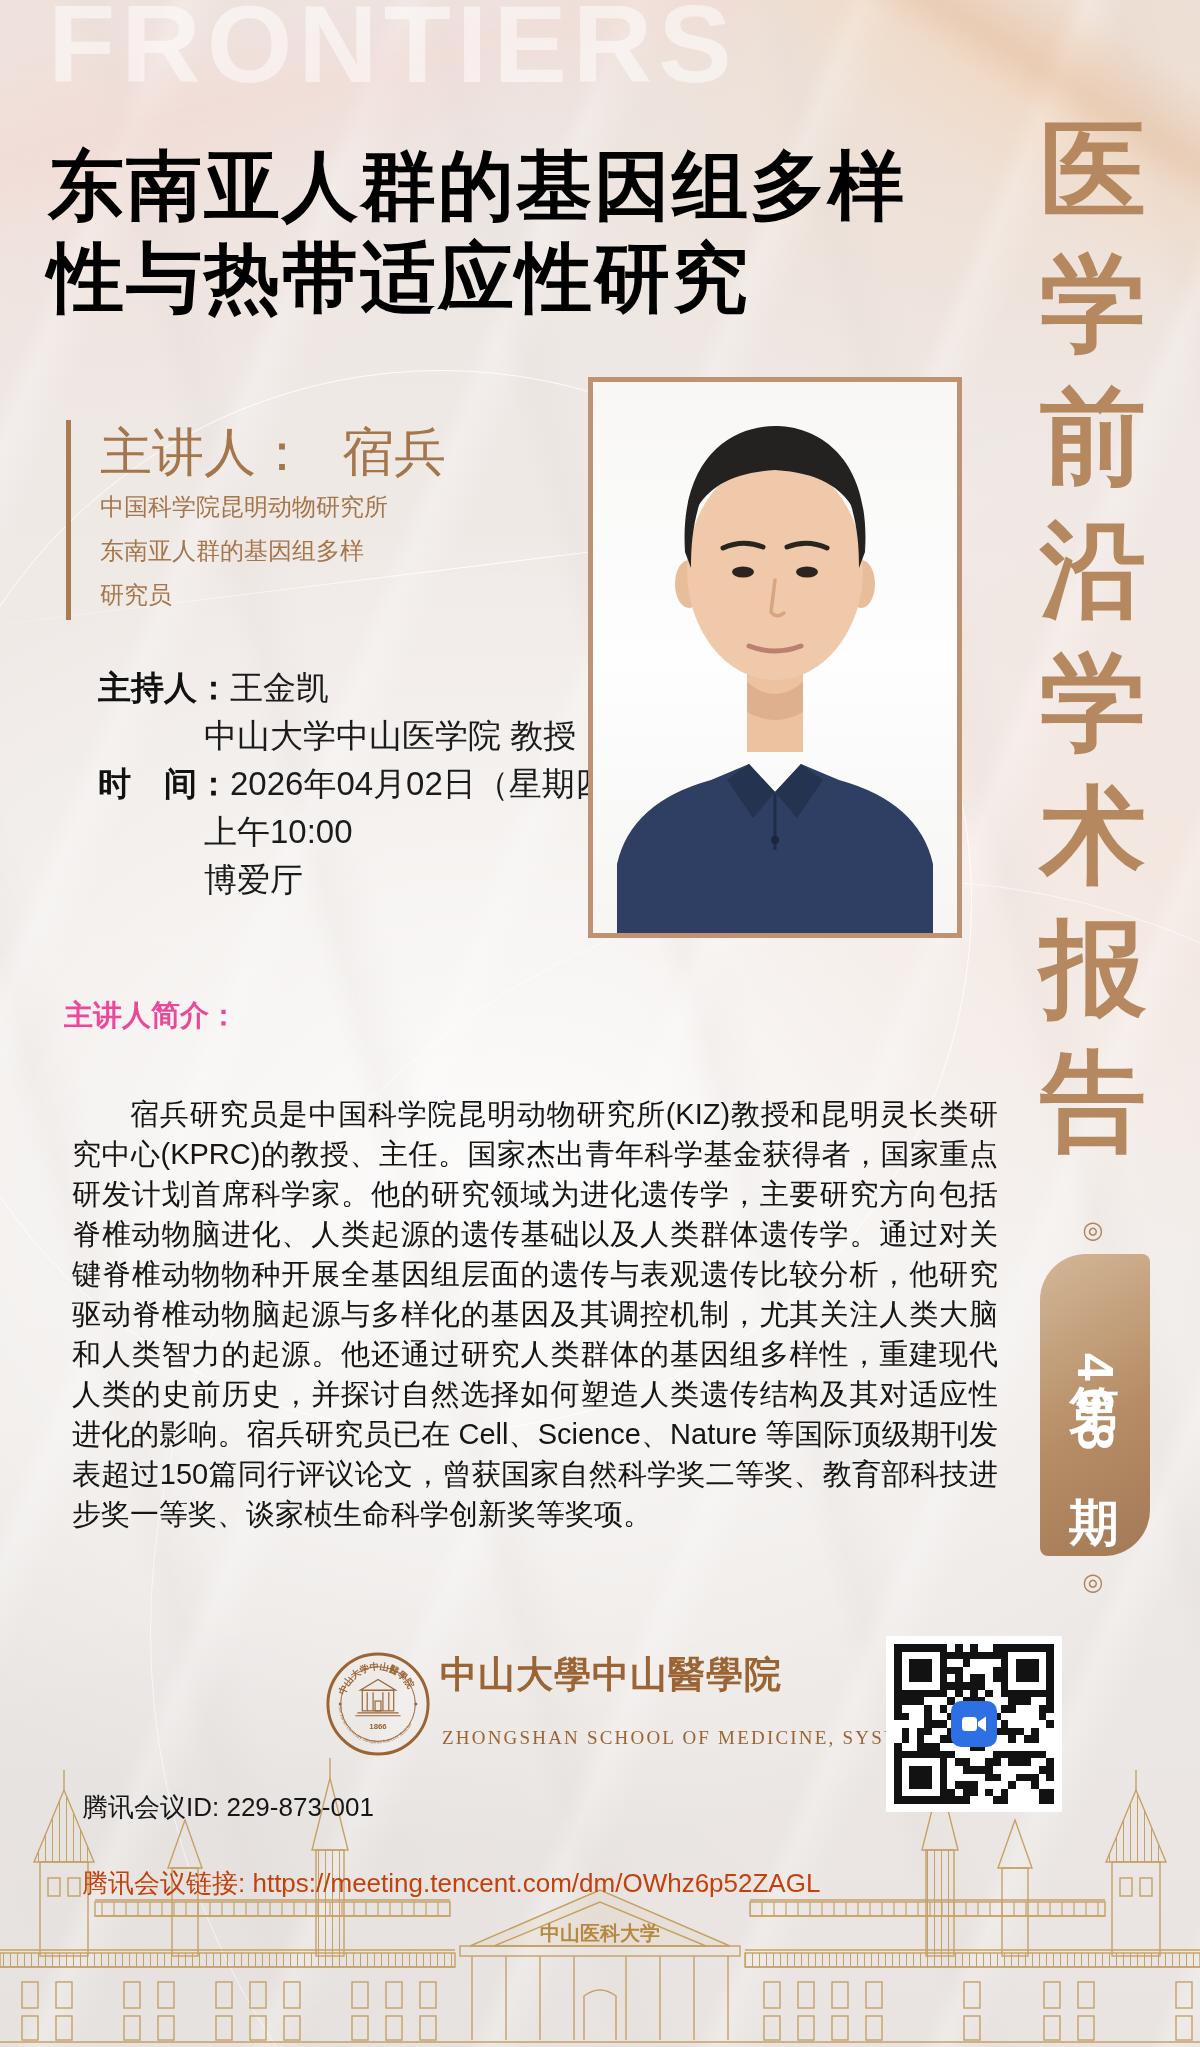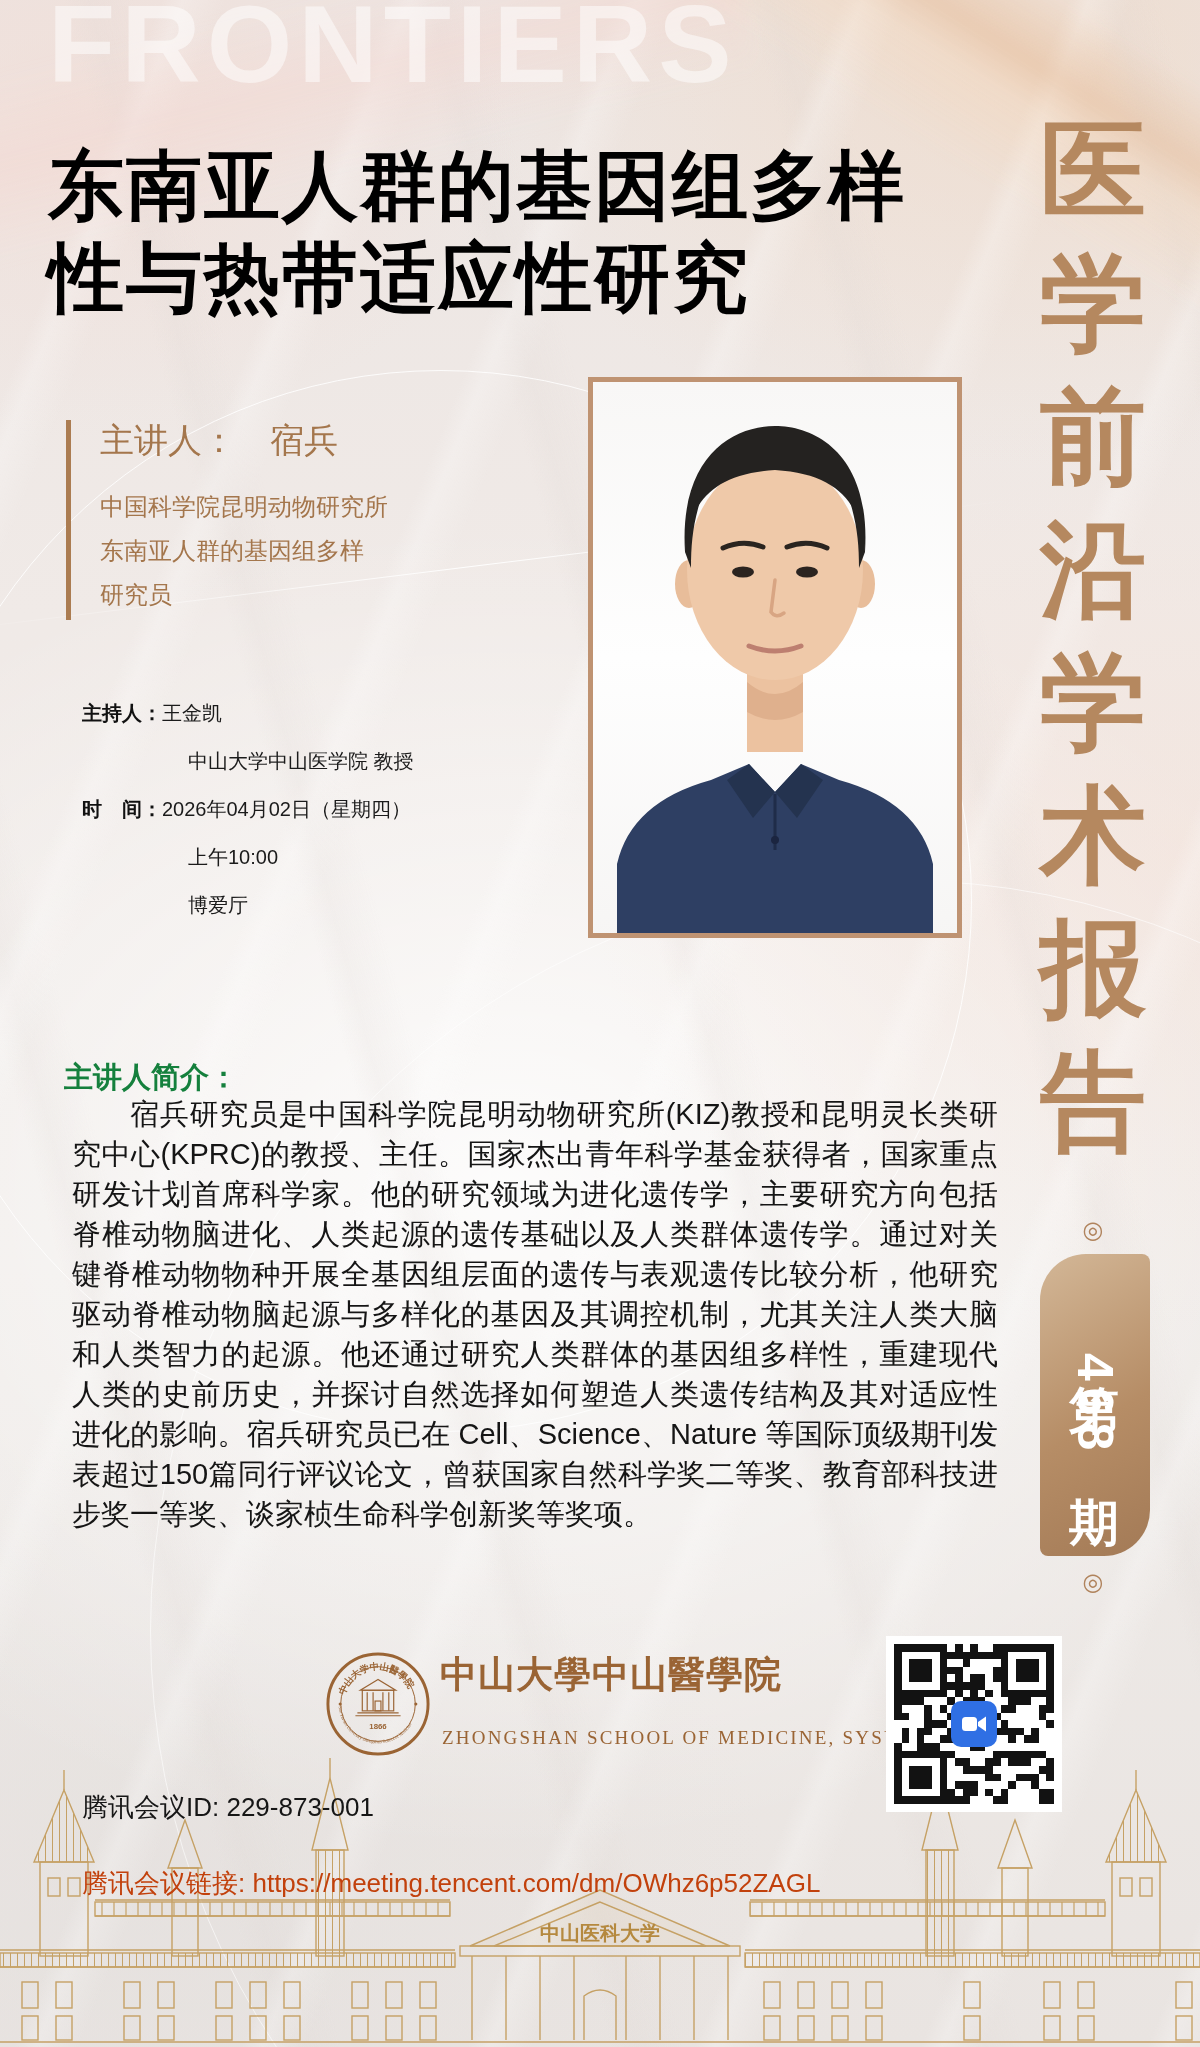--- a/index.html
+++ b/index.html
@@ -33,31 +33,31 @@
     border:1.5px solid rgba(255,255,255,.6);}
   .hairline{left:-60px;top:565px;width:1080px;height:1px;transform:rotate(-7deg);
     background:linear-gradient(90deg,transparent,rgba(255,255,255,.95),transparent);}
   .watermark{left:48px;top:-20px;font-size:110px;font-weight:800;letter-spacing:6px;
     color:rgba(255,255,255,.5);white-space:nowrap;}
   
   .title{left:48px;top:140px;font-size:76px;line-height:92px;font-weight:900;
     letter-spacing:2px;color:#000000;}
   
   .spk-bar{left:66px;top:420px;width:5px;height:200px;background:#ab7c51;}
-  .spk-line{left:100px;top:418px;font-size:34px;color:#a4764c;white-space:nowrap;}
+  .spk-line{left:100px;top:418px;font-size:52px;color:#a4764c;white-space:nowrap;}
   .spk-name{margin-left:34px;}
   .spk-affil{left:100px;top:485px;font-size:24px;line-height:44px;color:#a4764c;}
   
-  .details{left:82px;top:664px;font-size:20px;line-height:48px;color:#1b1b1b;margin-top:25px;}
+  .details{left:98px;top:664px;font-size:33px;line-height:48px;color:#1b1b1b;}
   .details .lbl{font-weight:700;color:#111;}
   .details .sub{padding-left:106px;}
   
   .photo{left:588px;top:377px;width:364px;height:551px;border:5px solid #bf9372;background:#fff;}
   
-  .bio-heading{left:64px;top:1058px;font-size:29px;font-weight:700;color:#15803d;}
+  .bio-heading{left:64px;top:996px;font-size:29px;font-weight:700;color:#ec4899;}
   .bio-text{left:64px;top:1086px;width:926px;font-size:29px;line-height:40px;color:#151515;
     text-align:justify;text-indent:2em;margin:8px;}
   
   .v-heading{left:1034px;top:112px;width:118px;text-align:center;
     font-family:"Liberation Serif","DejaVu Serif",serif;font-weight:700;color:#b5885f;}
   .v-heading span{display:block;height:133px;line-height:120px;font-size:106px;}
   .marker{left:1034px;width:118px;text-align:center;font-size:24px;color:#b0835c;}
   .issue-badge{left:1040px;top:1254px;width:110px;height:302px;
     border-radius:46px 8px 46px 8px;
     background:linear-gradient(150deg,#d3b797 0%,#b68d66 55%,#a37a56 100%);

